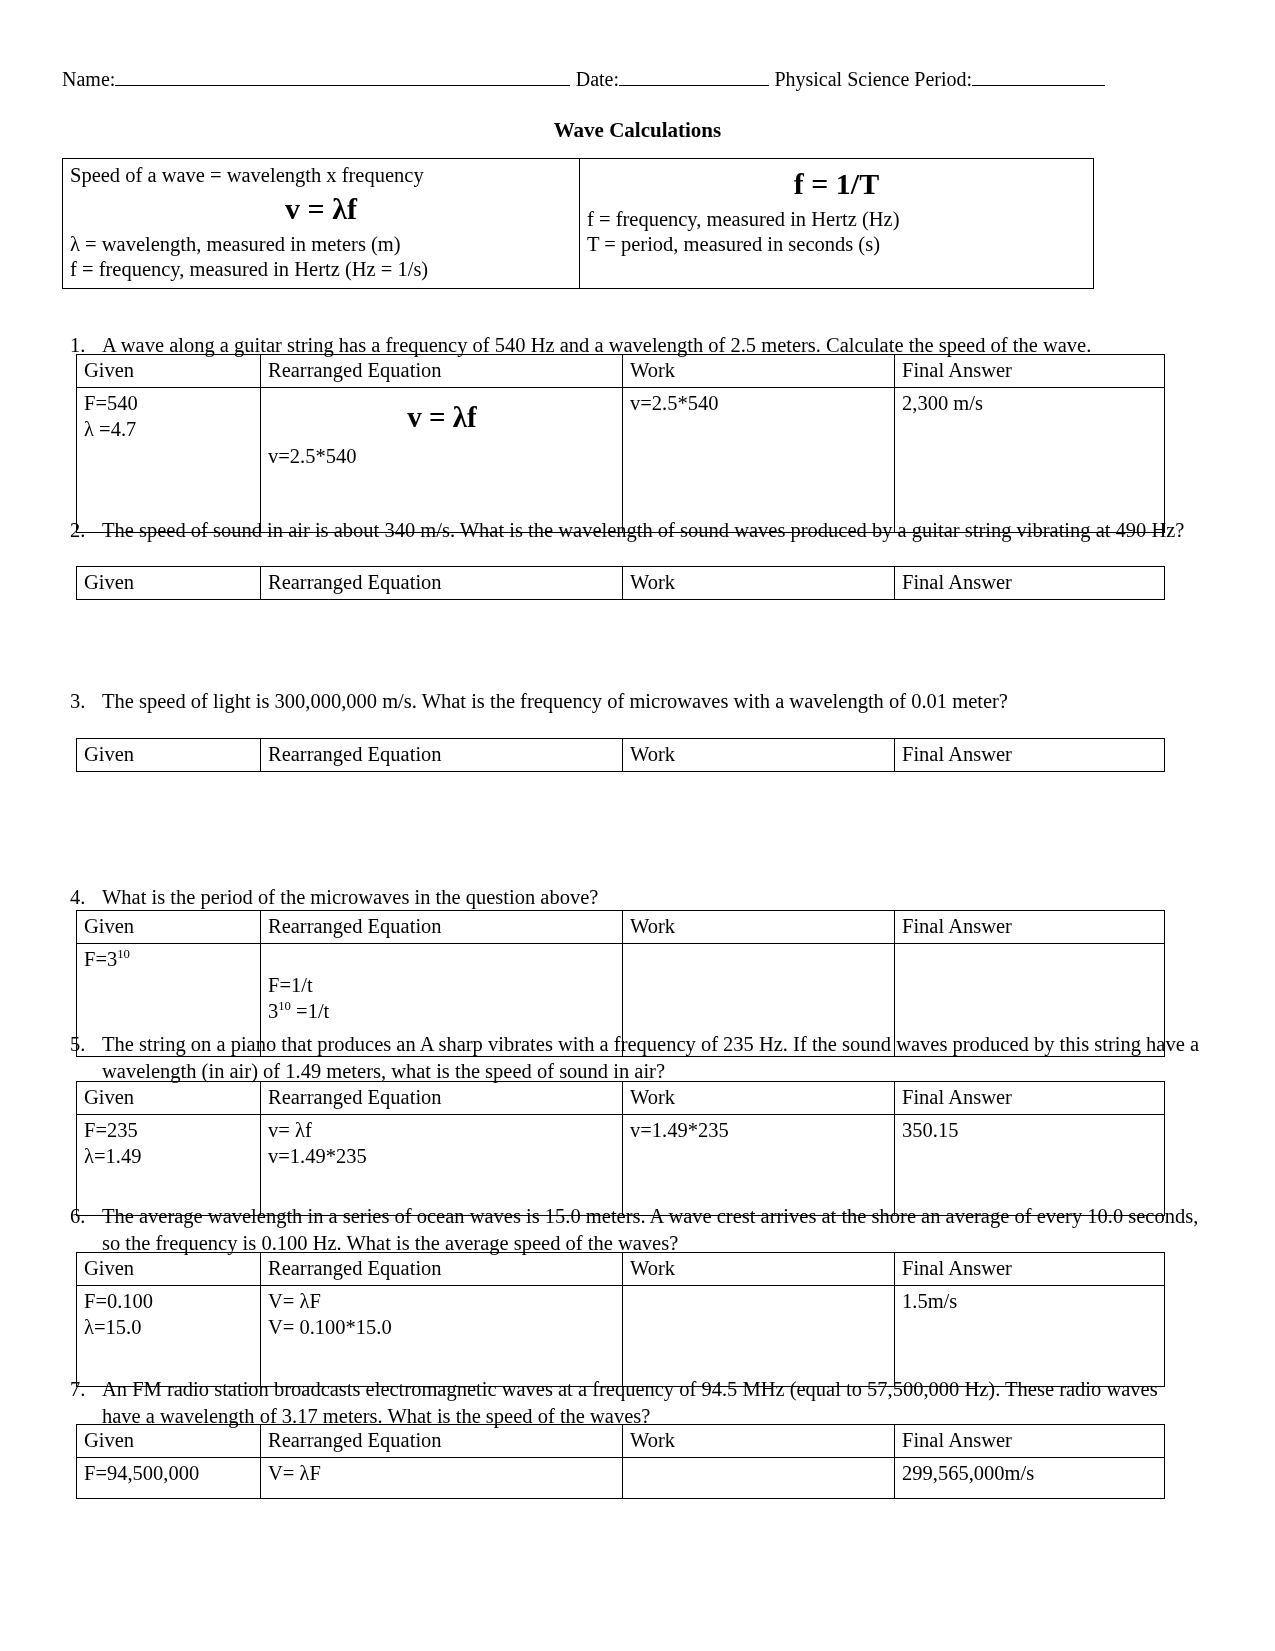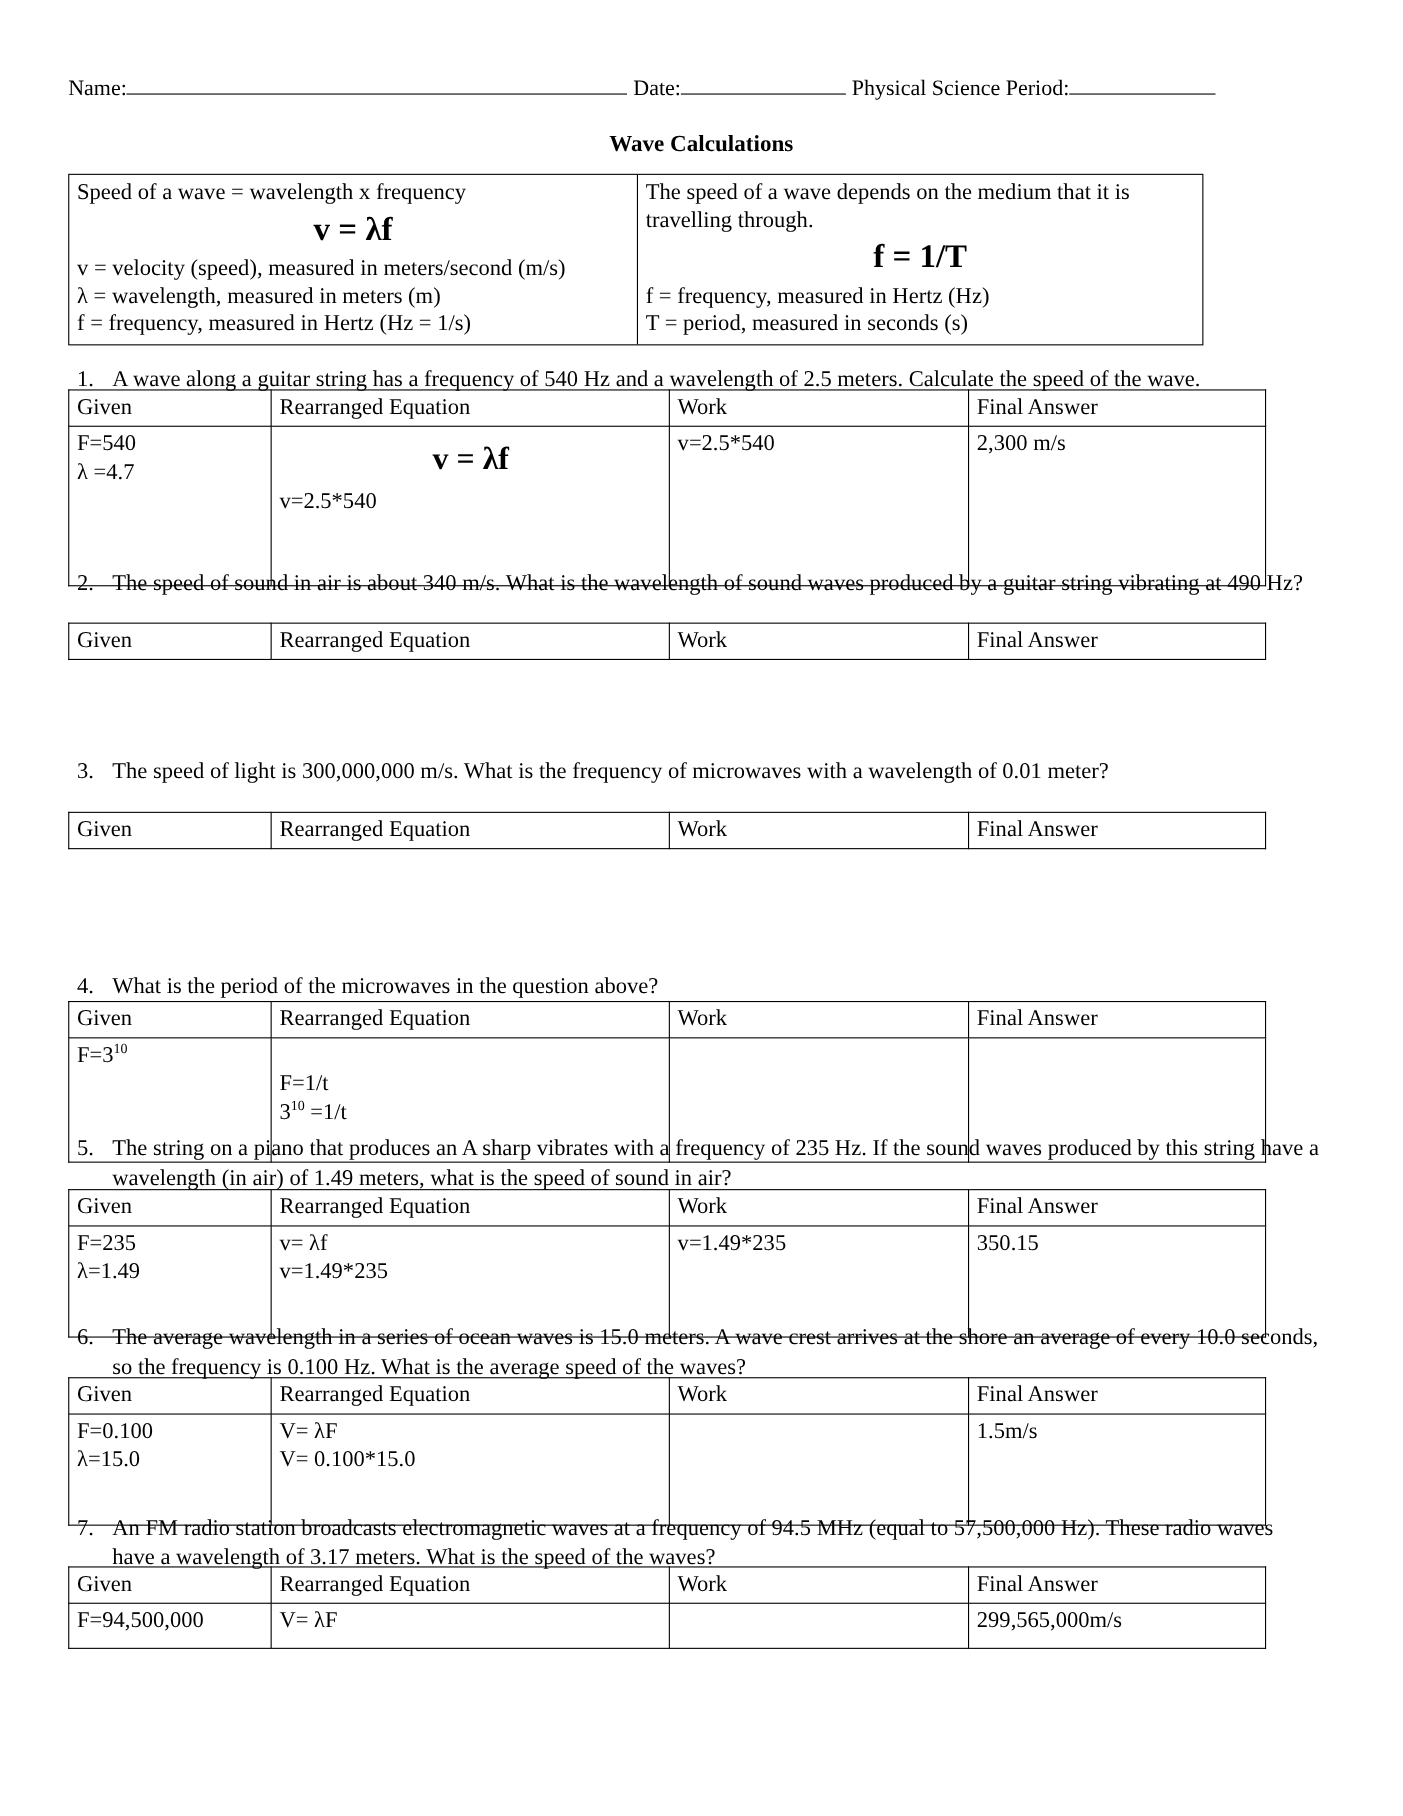--- a/index.html
+++ b/index.html
@@ -102,21 +102,21 @@
     width: 30px;
   }
   .q-text {
     display: block;
     margin-left: 32px;
   }
 
   
   table.wtable {
     position: absolute;
-    left: 62px;
+    left: 76px;
     border-collapse: collapse;
     table-layout: fixed;
     width: 1032px;
     font-size: 20.5px;
   }
   table.wtable td {
     border: 1.1px solid #000;
     vertical-align: top;
     padding: 2px 6px 2px 7px;
     line-height: 26px;
@@ -148,26 +148,24 @@
     <span class="hdr-label">Date:</span><span class="blank blank-date"></span>
     <span class="hdr-label">Physical Science Period:</span><span class="blank blank-per"></span>
   </div>
 
   <div class="doc-title">Wave Calculations</div>
 
   <div class="formula-box">
     <div class="formula-cell left">
       <div class="f-center">Speed of a wave = wavelength x frequency</div>
       <div class="f-big">v = λf</div>
-      <div class="f-line">v = velocity (speed), measured in meters/second (m/s)</div>
       <div class="f-line">λ = wavelength, measured in meters (m)</div>
       <div class="f-line">f = frequency, measured in Hertz (Hz = 1/s)</div>
     </div>
     <div class="formula-cell right">
-      <div class="f-line">The speed of a wave depends on the medium that it is travelling through.</div>
       <div class="f-big">f = 1/T</div>
       <div class="f-line">f = frequency, measured in Hertz (Hz)</div>
       <div class="f-line">T = period, measured in seconds (s)</div>
     </div>
   </div>
 
   <div class="question" style="top:332px; width:1100px;">
     <span class="q-num">1.</span>
     <span class="q-text">A wave along a guitar string has a frequency of 540 Hz and a wavelength of 2.5 meters. Calculate the speed of the wave.</span>
   </div>

